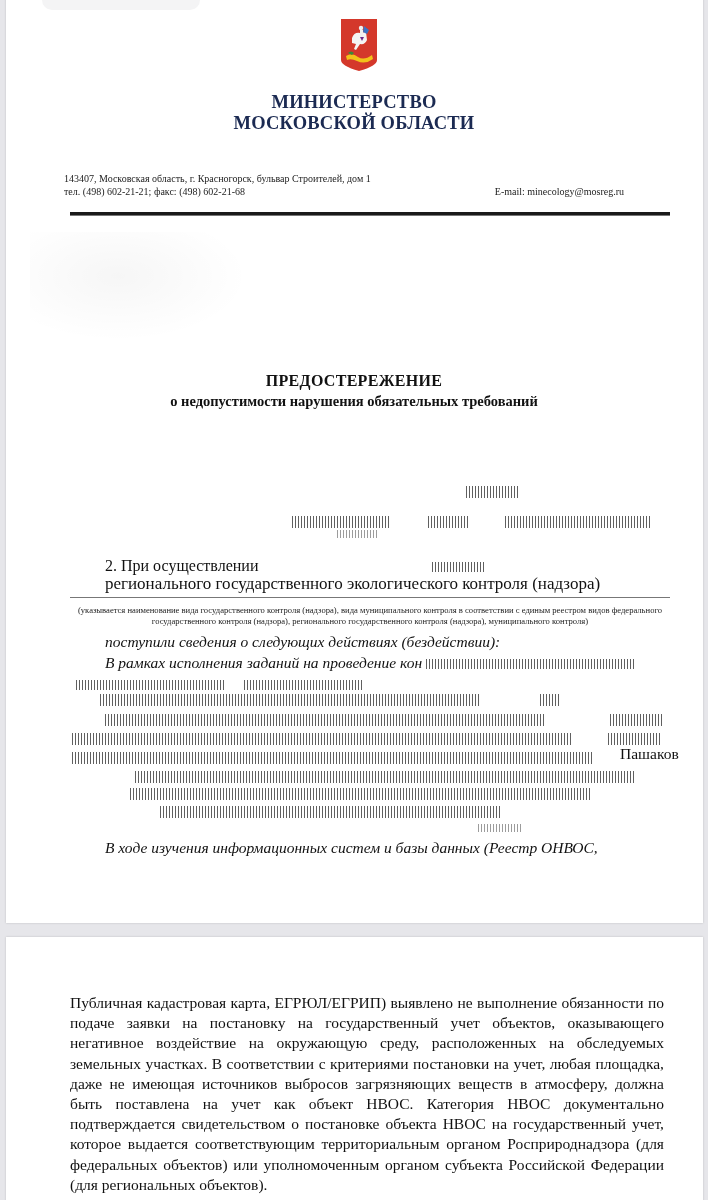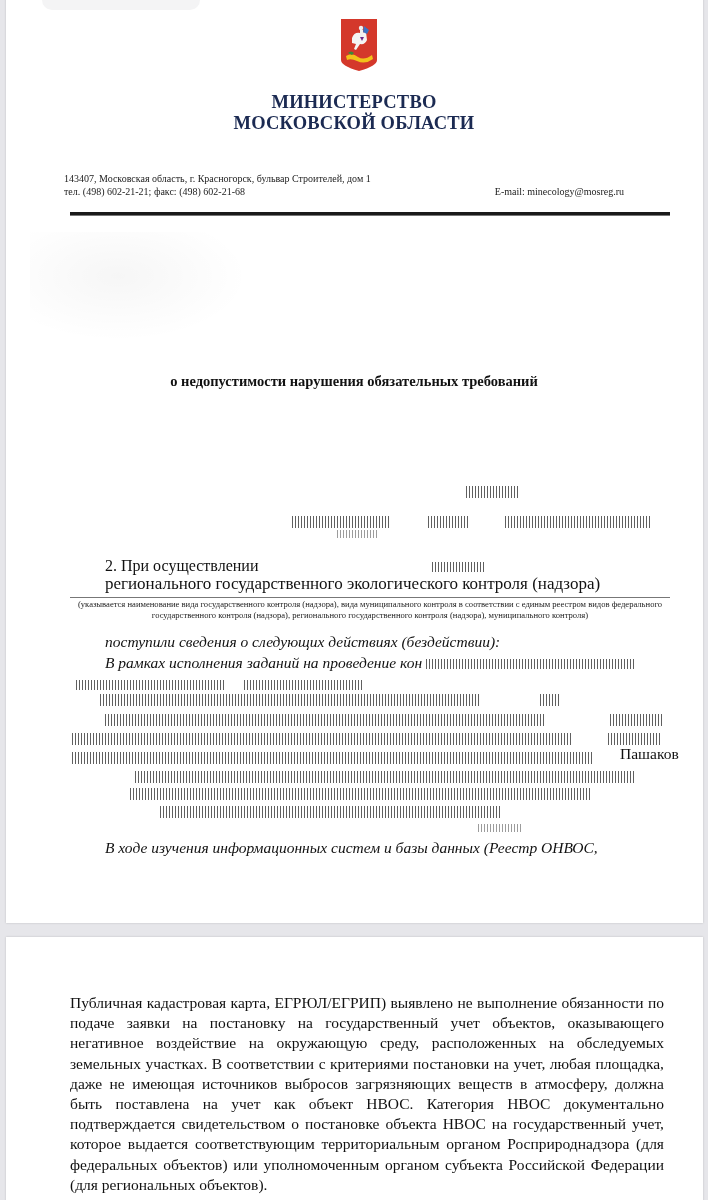--- a/index.html
+++ b/index.html
@@ -60,21 +60,21 @@
   .redact.light { opacity: 0.45; }
 
   .body-text {
     position: absolute; left: 105px; width: 560px;
     font-size: 16px; line-height: 20px;
   }
   .sec2-line1 { top: 556px; }
   .sec2-line2 { top: 574px; font-size: 17px; }
   .hint {
     position: absolute; left: 70px; width: 600px; top: 597px;
-    border-top: 1px solid #777; padding-top: 1px;
+    border-top: 1px solid #777; padding-top: 7px;
     text-align: center; font-size: 8.6px; line-height: 11px; color: #222;
   }
   .para {
     position: absolute; left: 70px; width: 594px;
     font-size: 15.5px; line-height: 21px; text-align: justify; font-style: italic;
   }
   .indent { text-indent: 35px; }
 
   .redact-row { position: absolute; height: 12px; }
 
@@ -111,20 +111,21 @@
 <div class="contacts">
   <div>143407, Московская область, г. Красногорск, бульвар Строителей, дом 1</div>
   <div>тел. (498) 602-21-21; факс: (498) 602-21-68</div>
   <div class="email">E-mail: minecology@mosreg.ru</div>
 </div>
 <div class="rule-thick"></div>
 
 <div class="ghost"></div>
 
 <div class="title-block">
+  <div class="t1">ПРЕДОСТЕРЕЖЕНИЕ</div>
   <div class="t2">о недопустимости нарушения обязательных требований</div>
 </div>
 
 <div>
   <span class="redact redact-row" style="left:466px;top:486px;width:52px;"></span>
   <span class="redact redact-row" style="left:292px;top:516px;width:98px;"></span>
   <span class="redact redact-row" style="left:428px;top:516px;width:40px;"></span>
   <span class="redact redact-row" style="left:505px;top:516px;width:145px;"></span>
   <span class="redact redact-row light" style="left:337px;top:530px;width:40px;height:8px;"></span>
 </div>

